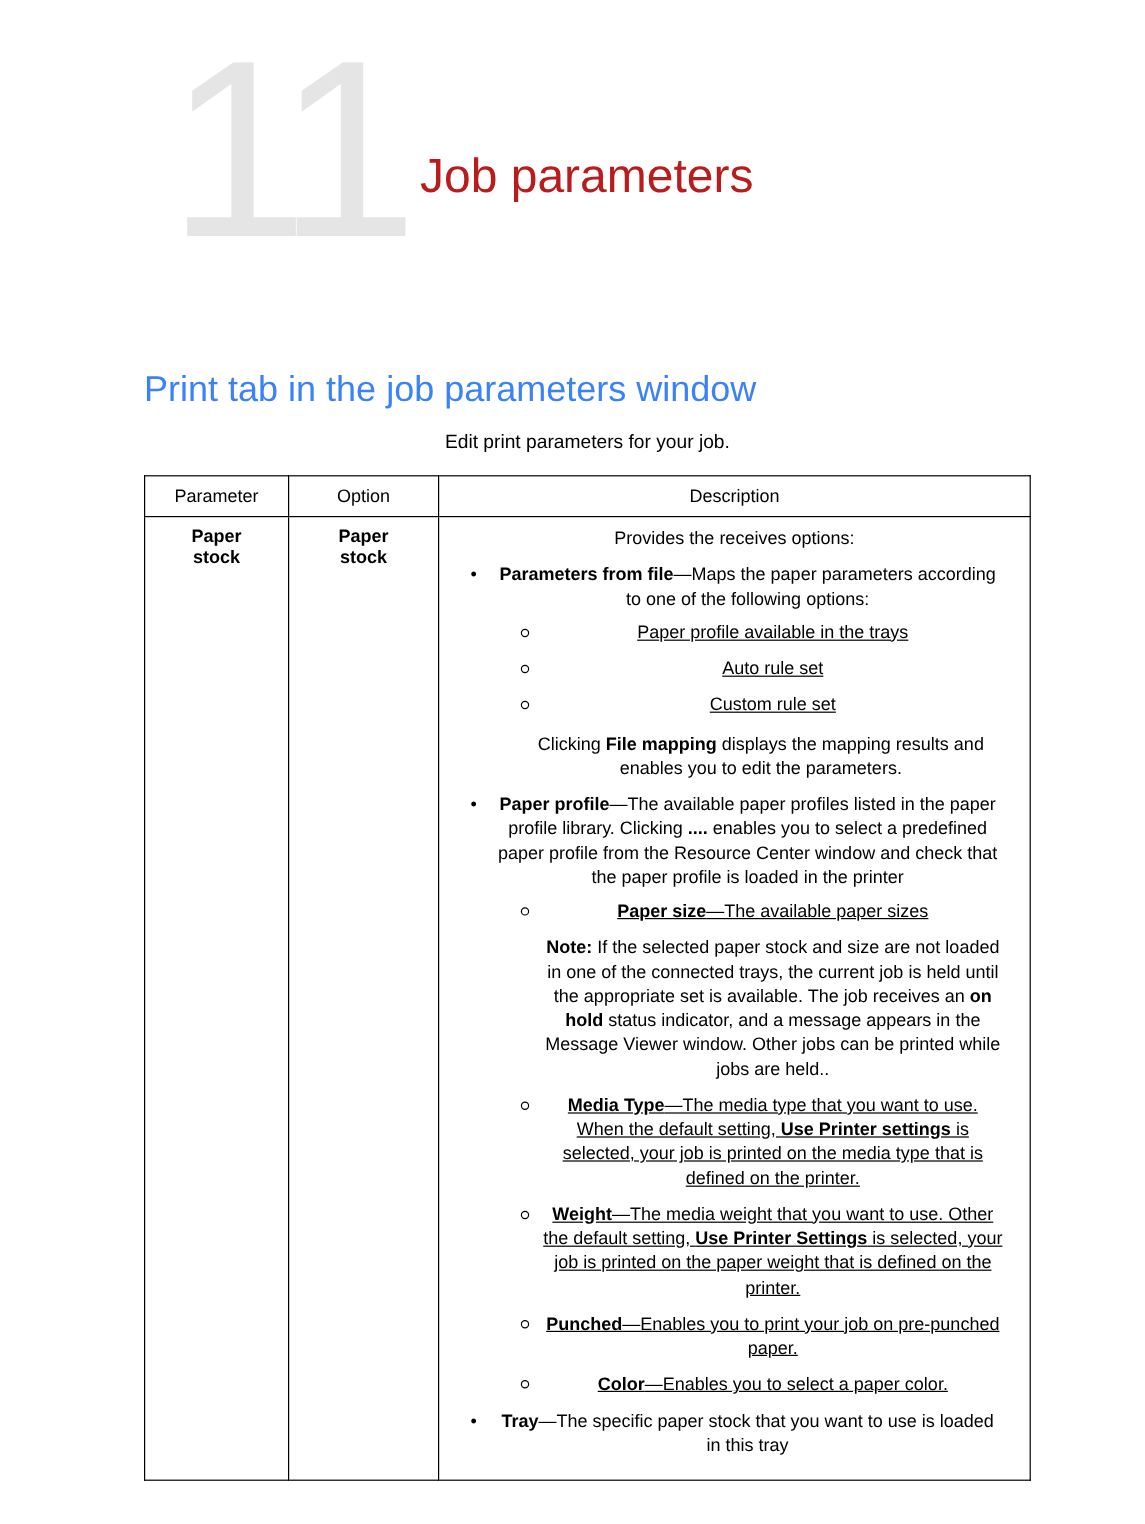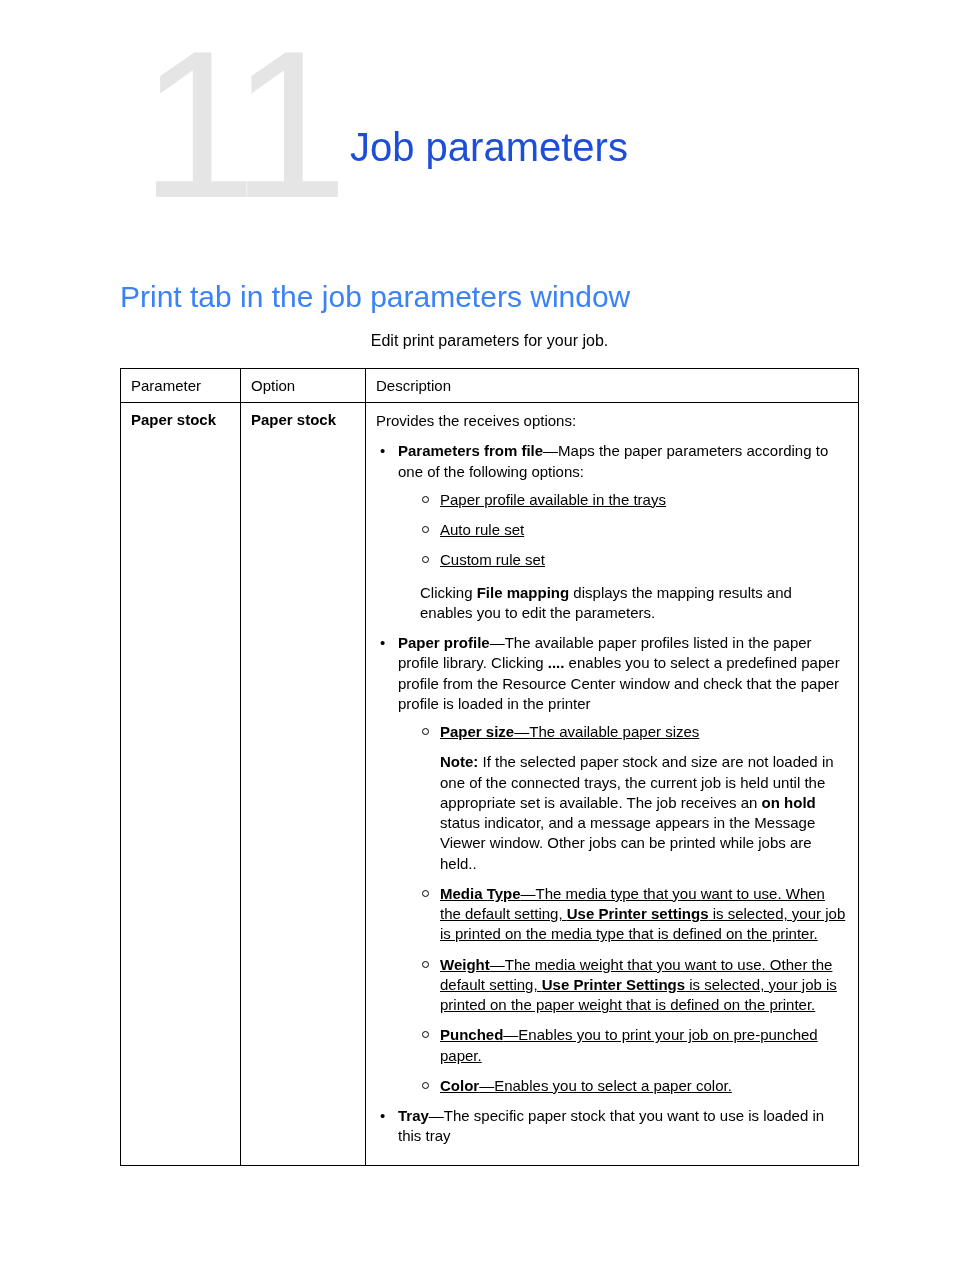--- a/index.html
+++ b/index.html
@@ -9,60 +9,60 @@
     background: #fff;
     color: #000;
     width: 954px;
   }
   .page {
     padding: 40px 95px 60px 120px;
   }
   .chapter-header {
     position: relative;
     height: 200px;
-    margin-bottom: 40px;
+    margin-bottom: 68px;
   }
   .chapter-number {
     font-size: 210px;
     font-weight: 400;
     color: #e5e5e5;
     line-height: 1;
     position: absolute;
     left: 20px;
     top: -20px;
     letter-spacing: -10px;
   }
   .chapter-title {
     font-size: 40px;
     font-weight: 400;
     position: absolute;
     left: 230px;
     top: 85px;
-    color: #1d4ed8;
+    color: #b91c1c;
   }
   .section-title {
     font-size: 30px;
     font-weight: 400;
     margin: 0 0 18px 0;
     color: #3b82f6;
   }
   .intro {
     text-align: center;
     font-size: 16px;
     margin: 0 0 18px 0;
   }
   table.params {
     border-collapse: collapse;
     width: 100%;
     table-layout: fixed;
   }
   table.params th, table.params td {
     border: 1px solid #000;
-    padding: 8px 10px;
-    text-align: left;
+    padding: 8px 22px;
+    text-align: center;
     vertical-align: top;
     font-size: 15px;
   }
   table.params th {
     font-weight: 400;
   }
   col.c1 { width: 120px; }
   col.c2 { width: 125px; }
   col.c3 { }
   .desc p {

